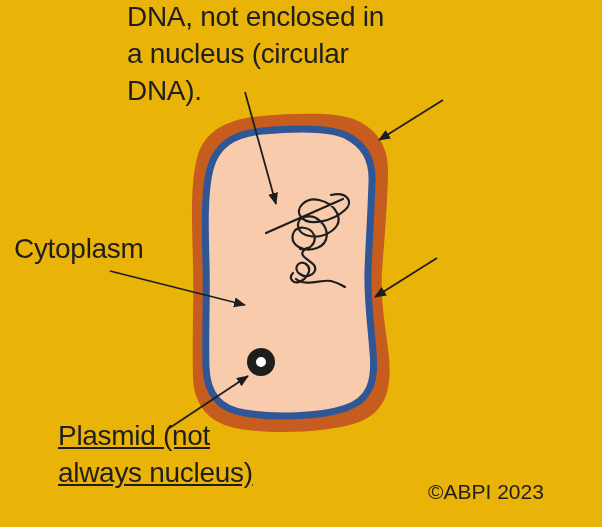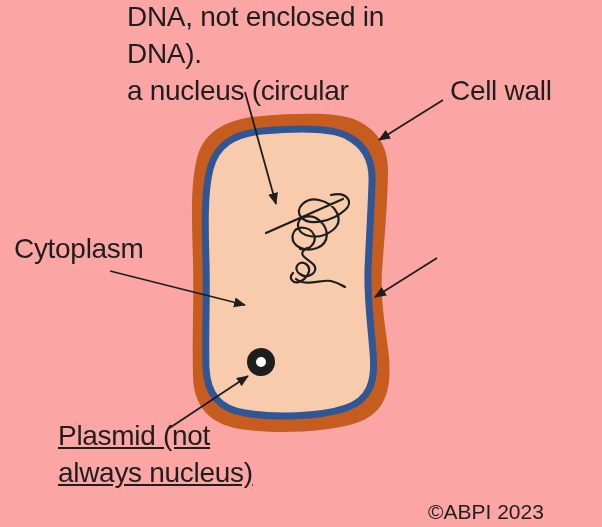--- a/index.html
+++ b/index.html
@@ -1,18 +1,18 @@
 <!DOCTYPE html>
 <html><head>
 <meta charset="utf-8">
 <title>Diagram</title>
 <style>
   html,body{margin:0;padding:0;background:#ffffff;}
   .stage{
-    position:relative;width:602px;height:527px;background:#fca5a5;overflow:hidden;
+    position:relative;width:602px;height:527px;background:#eab308;overflow:hidden;
     font-family:"Liberation Sans",sans-serif;color:#1E1E1E;
   }
   .stage svg{position:absolute;left:0;top:0;width:602px;height:527px;}
   .label{position:absolute;font-size:28px;line-height:37px;white-space:nowrap;letter-spacing:-0.3px;}
   .label-small{position:absolute;font-size:21px;line-height:26px;white-space:nowrap;}
 </style>
 </head>
 <body>
 
 <div class="stage">
@@ -74,29 +74,28 @@
 
     <line x1="245" y1="92" x2="276" y2="204" stroke-width="1.8" marker-end="url(#ah)" stroke="#1E1E1E"></line>
     <line x1="443" y1="100" x2="379" y2="140" stroke-width="1.8" marker-end="url(#ah)" stroke="#1E1E1E"></line>
     <line x1="437" y1="258" x2="375" y2="297" stroke-width="1.8" marker-end="url(#ah)" stroke="#1E1E1E"></line>
     <line x1="110" y1="271" x2="245" y2="305" stroke-width="1.8" marker-end="url(#ah)" stroke="#1E1E1E"></line>
     <line x1="168" y1="429" x2="248" y2="376" stroke-width="1.8" marker-end="url(#ah)" stroke="#1E1E1E"></line>
   </svg>
 
   <div class="label" style="left:127px;top:-2px;">
     <div>DNA, not enclosed in</div>
+    <div>a nucleus (circular</div>
     <div>DNA).</div>
-    <div>a nucleus (circular</div>
   </div>
 
-  <div class="label" style="left:450px;top:72px;">Cell wall</div>
 
   <div class="label" style="left:14px;top:230px;">Cytoplasm</div>
 
 
   <div class="label" style="left:58px;top:417px;text-decoration:underline;">
     <div>Plasmid (not</div>
     <div>always nucleus)</div>
   </div>
 
-  <div class="label-small" style="left:428px;top:479px;margin-top:20px;">©ABPI 2023</div>
+  <div class="label-small" style="left:428px;top:479px;">©ABPI 2023</div>
 
 </div>
 
 </body></html>

